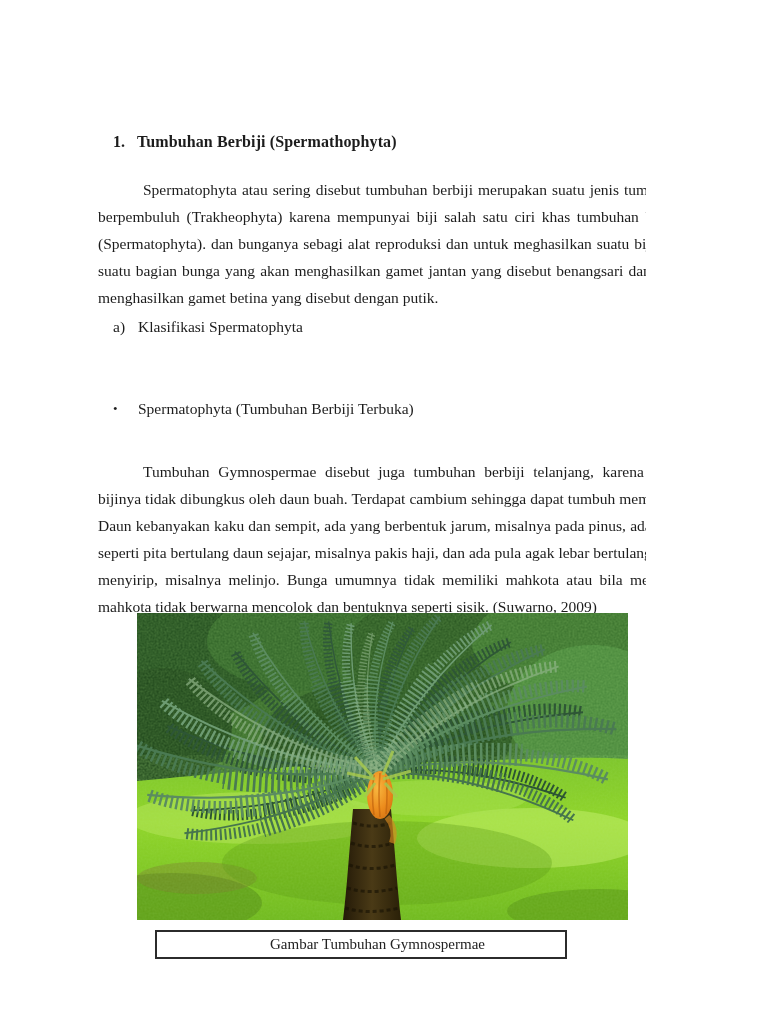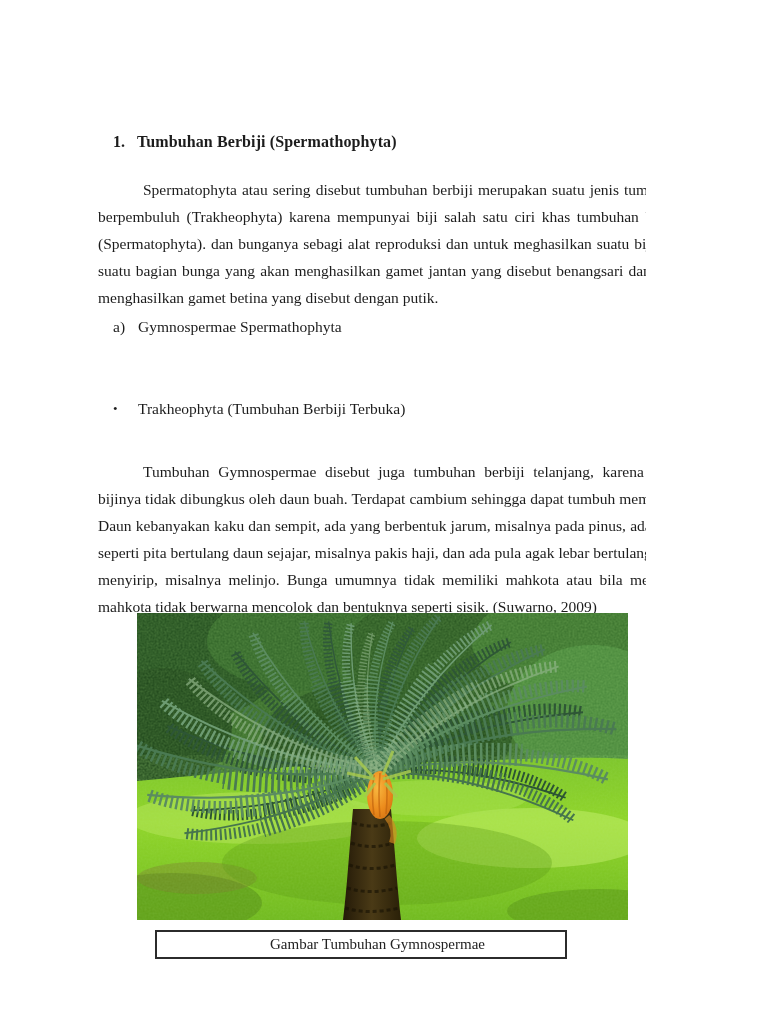--- a/index.html
+++ b/index.html
@@ -87,26 +87,26 @@
 
 <div class="page">
 
   <div class="doc-heading">
     <span class="num">1.</span><span>Tumbuhan Berbiji (Spermathophyta)</span>
   </div>
 
   <p class="body-par p1">Spermatophyta atau sering disebut tumbuhan berbiji merupakan suatu jenis tumbuhan berpembuluh (Trakheophyta) karena mempunyai biji salah satu ciri khas tumbuhan berbiji (Spermatophyta). dan bunganya sebagi alat reproduksi dan untuk meghasilkan suatu biji. dan suatu bagian bunga yang akan menghasilkan gamet jantan yang disebut benangsari dan yang menghasilkan gamet betina yang disebut dengan putik.</p>
 
   <div class="marker-line sub-a">
-    <span class="mk">a)</span><span>Gymnospermae Spermathophyta</span>
+    <span class="mk">a)</span><span>Klasifikasi Spermatophyta</span>
   </div>
 
 
   <div class="marker-line bullet">
-    <span class="mk">•</span><span>Trakheophyta (Tumbuhan Berbiji Terbuka)</span>
+    <span class="mk">•</span><span>Spermatophyta (Tumbuhan Berbiji Terbuka)</span>
   </div>
 
   <p class="body-par p2">Tumbuhan Gymnospermae disebut juga tumbuhan berbiji telanjang, karena bakal bijinya tidak dibungkus oleh daun buah. Terdapat cambium sehingga dapat tumbuh membesar. Daun kebanyakan kaku dan sempit, ada yang berbentuk jarum, misalnya pada pinus, ada yang seperti pita bertulang daun sejajar, misalnya pakis haji, dan ada pula agak lebar bertulang daun menyirip, misalnya melinjo. Bunga umumnya tidak memiliki mahkota atau bila memiliki mahkota tidak berwarna mencolok dan bentuknya seperti sisik. (Suwarno, 2009)</p>
 
   <div class="figure-photo">
     <svg width="491" height="307" viewBox="0 0 491 307" xmlns="http://www.w3.org/2000/svg">
       <defs>
         <linearGradient id="gFor" x1="0" y1="0" x2="0" y2="1">
           <stop offset="0" stop-color="#2a5a22"></stop>
           <stop offset="1" stop-color="#3a6f2a"></stop>

